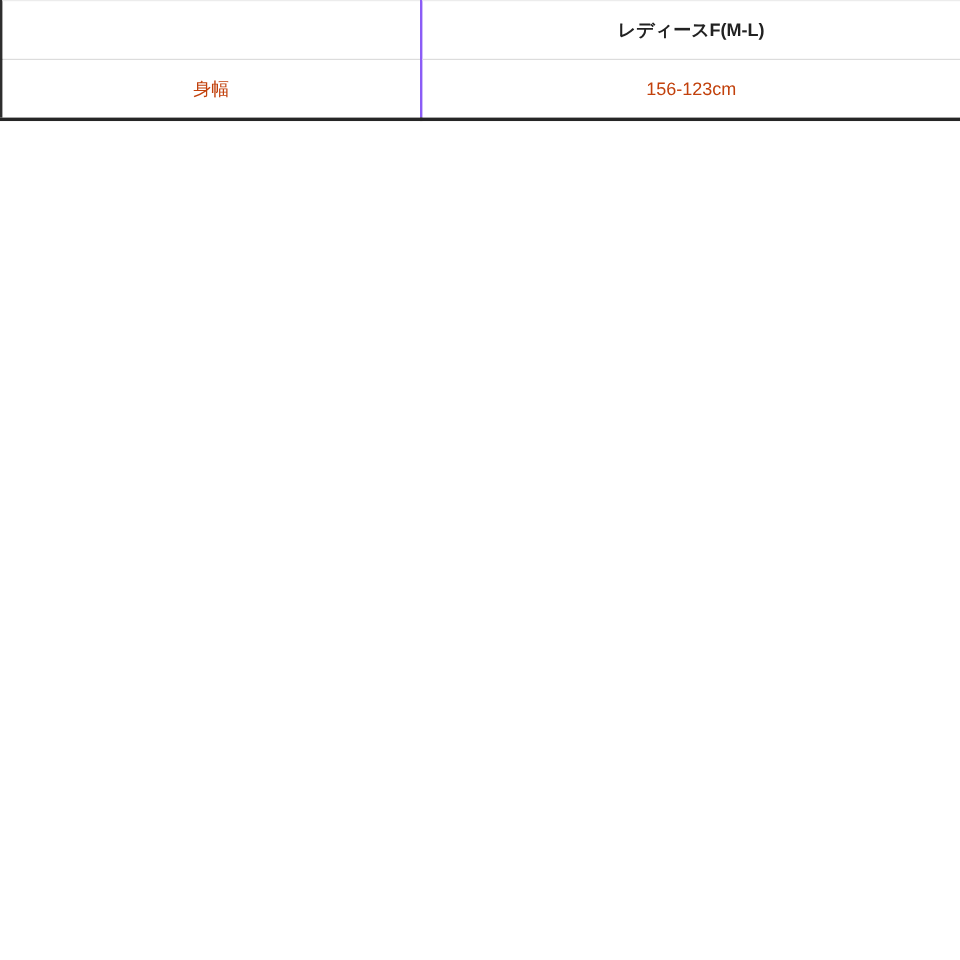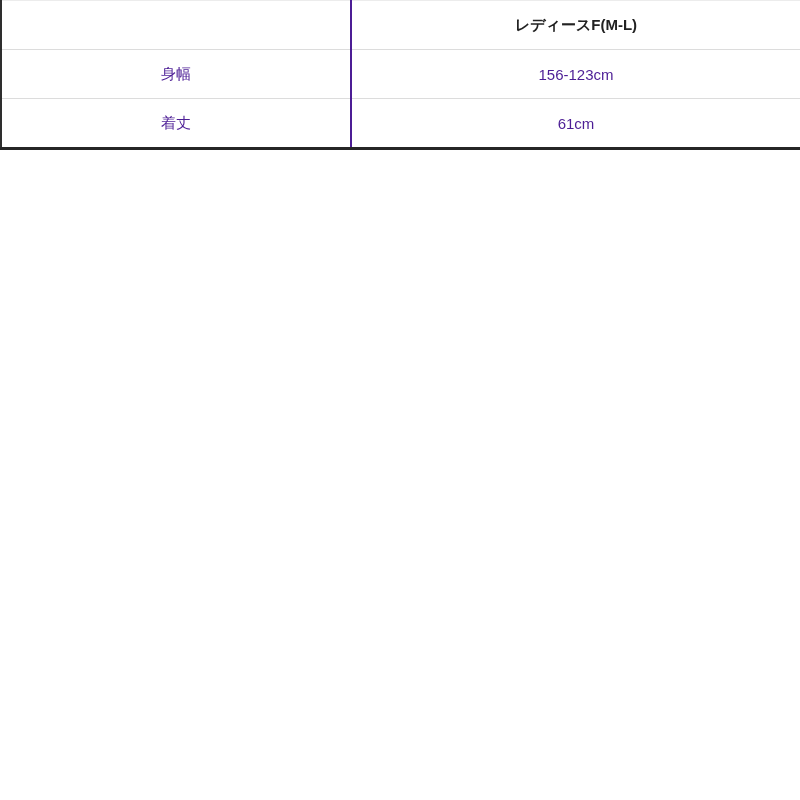--- a/index.html
+++ b/index.html
@@ -25,29 +25,29 @@
   }
   table.size-table col.c-label { width: 350px; }
   table.size-table col.c-value { width: 450px; }
   table.size-table th,
   table.size-table td {
     height: 48px;
     text-align: center;
     vertical-align: middle;
     font-size: 15px;
     font-weight: 400;
-    color: #4c1d95;
+    color: #c2410c;
     padding: 0;
     border-top: 1px solid #dcdcdc;
   }
   table.size-table thead th {
     border-top: none;
   }
   table.size-table .col-value {
-    border-left: 2px solid #4c1d95;
+    border-left: 2px solid #8b5cf6;
   }
   table.size-table thead th.header-size {
     font-weight: 700;
     color: #222222;
   }
   .below-space {
     width: 800px;
     height: 406px;
     background: #ffffff;
   }
@@ -64,20 +64,16 @@
     <tr>
       <th class="col-label"></th>
       <th class="col-value header-size">レディースF(M-L)</th>
     </tr>
   </thead>
   <tbody>
       <tr>
         <td class="col-label">身幅</td>
         <td class="col-value">156-123cm</td>
       </tr>
-      <tr>
-        <td class="col-label">着丈</td>
-        <td class="col-value">61cm</td>
-      </tr>
     </tbody>
 </table>
 
 <div class="below-space"></div>
 
 </body></html>

